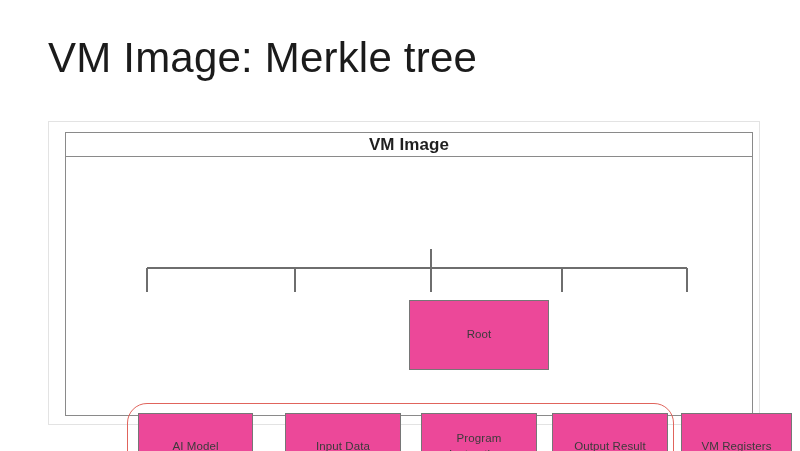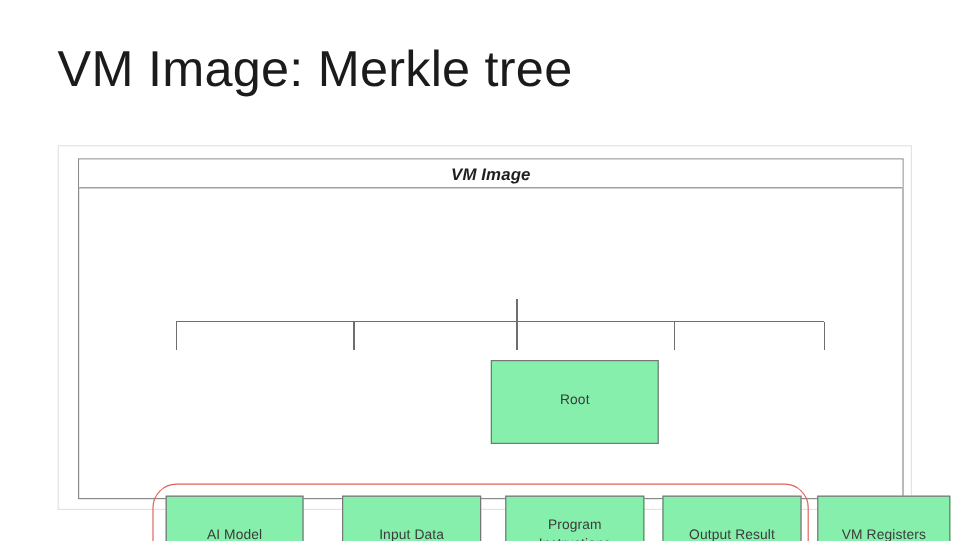--- a/index.html
+++ b/index.html
@@ -61,43 +61,42 @@
     width: 100%;
     height: 24px;
     border-bottom: 1.5px solid #8a8a8a;
     box-sizing: border-box;
     display: flex;
     align-items: center;
     justify-content: center;
     background: #ffffff;
   }
   #vm-image-header .hdr-label {
-    font-size: 14px;
+    font-size: 17px;
     font-weight: 700;
     color: #1f1f1f;
     letter-spacing: 0.1px;
-    font-style: italic;
   }
 
   
   #tree-canvas {
     position: absolute;
     left: 0;
     top: 0;
     width: 712px;
     height: 304px;
     pointer-events: none;
   }
 
   
   .node-box {
     position: absolute;
     box-sizing: border-box;
     border: 1.4px solid #767676;
-    background: #86efac;
+    background: #ec4899;
     display: flex;
     align-items: center;
     justify-content: center;
     text-align: center;
     font-size: 11.5px;
     color: #3b3b3b;
     line-height: 1.32;
     letter-spacing: 0.1px;
   }
   .node-box .node-label {

